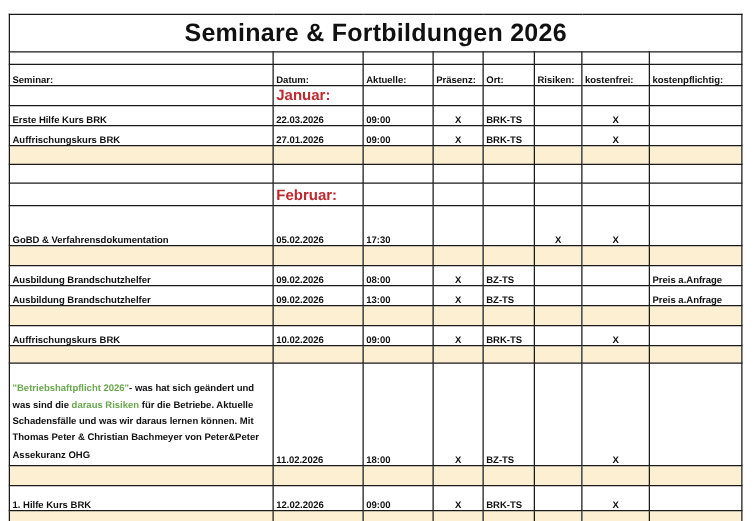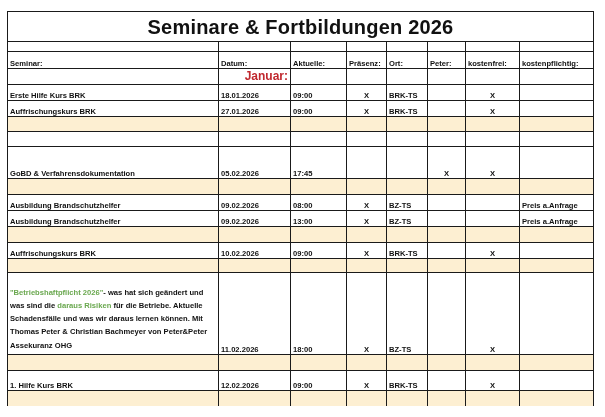--- a/index.html
+++ b/index.html
@@ -4,21 +4,21 @@
 <style>
   html, body { margin:0; padding:0; background:#ffffff; }
   body { width:605px; height:417px; position:relative; overflow:hidden; font-family:"Liberation Sans", sans-serif; }
   .sheet { position:absolute; left:7px; top:11px; width:585px; }
   table { border-collapse:collapse; table-layout:fixed; width:586px; }
   td { border:1.4px solid #1a1a1a; padding:0 2px; font-size:7.6px; font-weight:bold; color:#111; overflow:hidden; white-space:nowrap; vertical-align:bottom; line-height:1.1; }
   td.c { text-align:center; }
   td.r { text-align:left; }
   tr.orange td { background:#fdefd2; }
   .title-cell { font-size:20px; text-align:center; vertical-align:middle; letter-spacing:0.2px; }
-  .month { color:#c0282e; font-size:12px; padding-bottom:1px;text-align:right; }
+  .month { color:#c0282e; font-size:12px; padding-bottom:1px; }
   .multi { white-space:normal; line-height:13.3px; padding-bottom:2px; font-size:7.6px; }
   .green { color:#6aa84f; }
   tr.last td { border-bottom:none; }
 </style>
 </head>
 <body>
 
 <div class="sheet">
 <table>
   <colgroup>
@@ -45,39 +45,39 @@
           <td></td>
           <td></td>
           <td></td>
   </tr>
   <tr style="height:17px">
     <td>Seminar:</td>
     <td>Datum:</td>
     <td>Aktuelle:</td>
     <td class="r">Präsenz:</td>
     <td>Ort:</td>
-    <td class="r">Peter:</td>
+    <td class="r">Risiken:</td>
     <td class="r">kostenfrei:</td>
     <td class="r">kostenpflichtig:</td>
   </tr>
 
   <tr style="height:16px">
     <td></td>
           <td class="month">Januar:</td>
           <td></td>
           <td></td>
           <td></td>
           <td></td>
           <td></td>
           <td></td>
   </tr>
 
   <tr style="height:16px">
     <td>Erste Hilfe Kurs BRK</td>
-    <td>18.01.2026</td>
+    <td>22.03.2026</td>
     <td>09:00</td>
     <td class="c">X</td>
     <td>BRK-TS</td>
     <td class="c"></td>
     <td class="c">X</td>
     <td class="r"></td>
   </tr>
   <tr style="height:16px">
     <td>Auffrischungskurs BRK</td>
     <td>27.01.2026</td>
@@ -102,25 +102,35 @@
     <td></td>
           <td></td>
           <td></td>
           <td></td>
           <td></td>
           <td></td>
           <td></td>
           <td></td>
   </tr>
 
+  <tr style="height:18px">
+    <td></td>
+          <td class="month">Februar:</td>
+          <td></td>
+          <td></td>
+          <td></td>
+          <td></td>
+          <td></td>
+          <td></td>
+  </tr>
 
   <tr style="height:32px">
     <td>GoBD &amp; Verfahrensdokumentation</td>
     <td>05.02.2026</td>
-    <td>17:45</td>
+    <td>17:30</td>
     <td class="c"></td>
     <td></td>
     <td class="c">X</td>
     <td class="c">X</td>
     <td class="r"></td>
   </tr>
   <tr class="orange" style="height:16px">
     <td></td>
           <td></td>
           <td></td>

